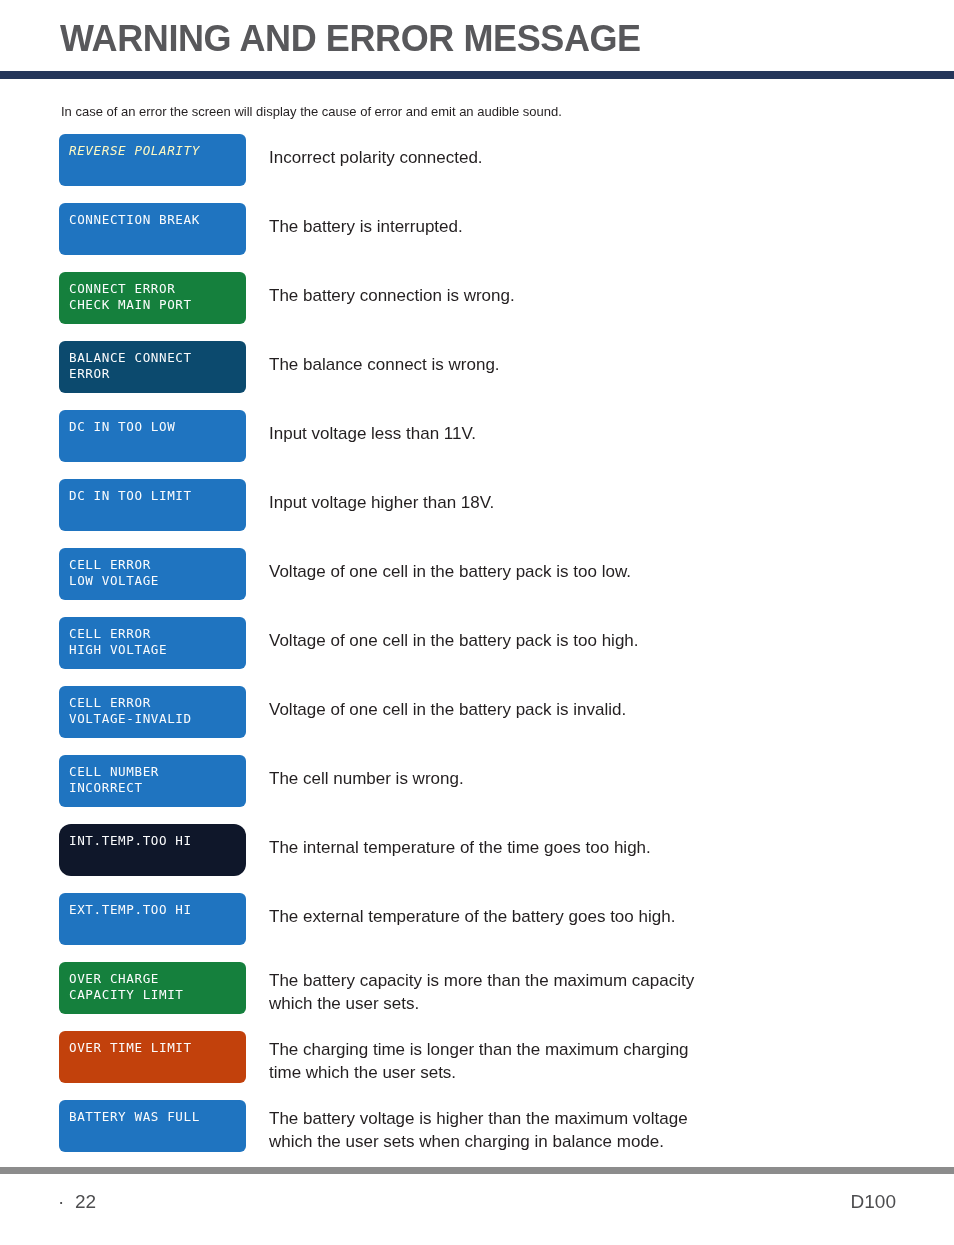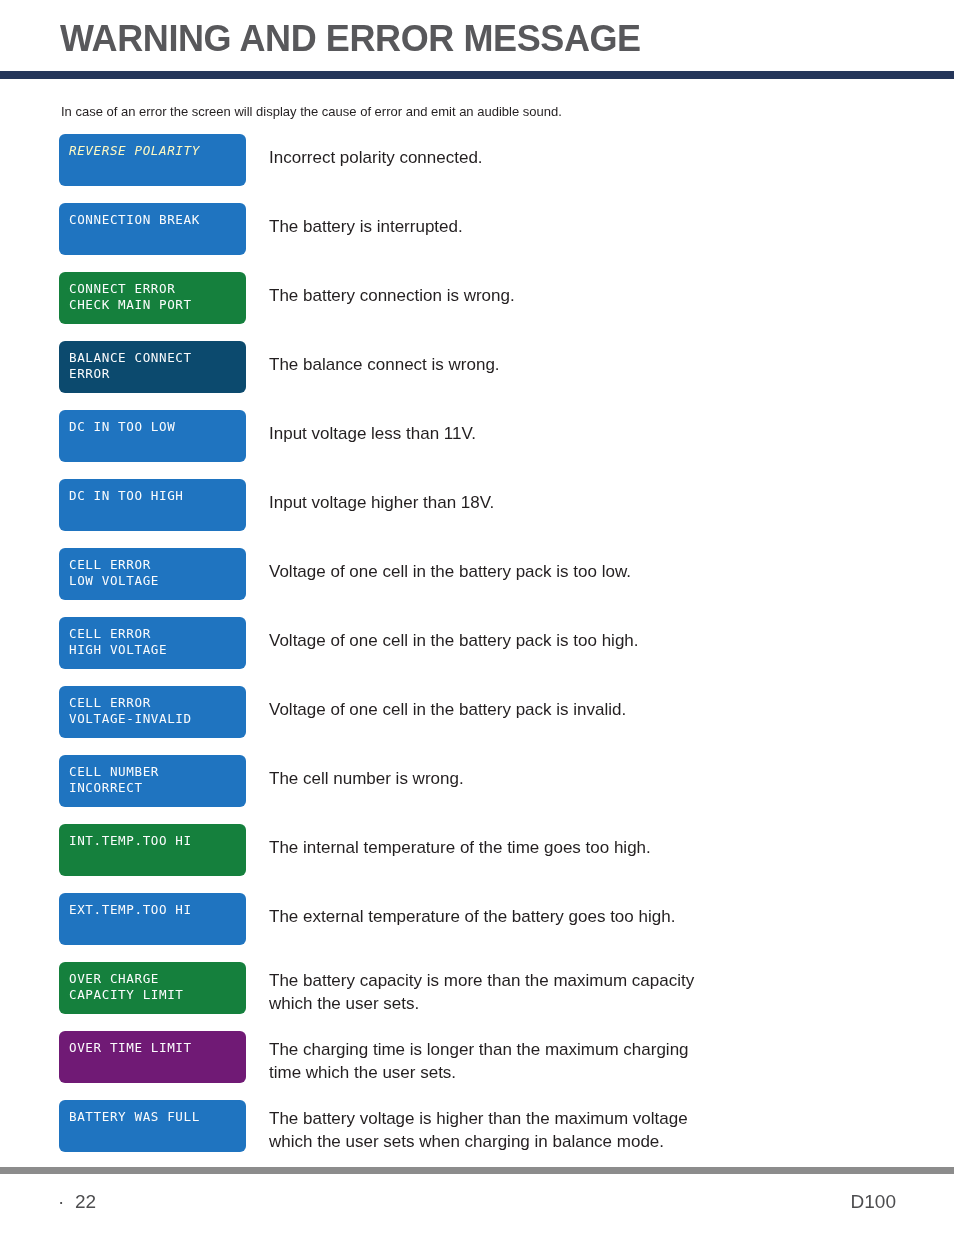--- a/index.html
+++ b/index.html
@@ -170,21 +170,21 @@
       <div class="msg-desc single">The balance connect is wrong.</div>
     </div>
     <div class="message-row">
       <div class="lcd-box" style="background: rgb(31, 116, 192);">
         <div class="lcd-line" style="color: rgb(251, 252, 253);">DC IN TOO LOW</div>
       </div>
       <div class="msg-desc single">Input voltage less than 11V.</div>
     </div>
     <div class="message-row">
       <div class="lcd-box" style="background: rgb(31, 116, 192);">
-        <div class="lcd-line" style="color: rgb(251, 252, 253);">DC IN TOO HIGH</div>
+        <div class="lcd-line" style="color: rgb(251, 252, 253);">DC IN TOO LIMIT</div>
       </div>
       <div class="msg-desc single">Input voltage higher than 18V.</div>
     </div>
     <div class="message-row">
       <div class="lcd-box" style="background: rgb(31, 116, 192);">
         <div class="lcd-line" style="color: rgb(251, 252, 253);">CELL ERROR</div>
         <div class="lcd-line" style="color: rgb(251, 252, 253);">LOW VOLTAGE</div>
       </div>
       <div class="msg-desc single">Voltage of one cell in the battery pack is too low.</div>
     </div>
@@ -203,41 +203,41 @@
       <div class="msg-desc single">Voltage of one cell in the battery pack is invalid.</div>
     </div>
     <div class="message-row">
       <div class="lcd-box" style="background: rgb(31, 116, 192);">
         <div class="lcd-line" style="color: rgb(251, 252, 253);">CELL NUMBER</div>
         <div class="lcd-line" style="color: rgb(251, 252, 253);">INCORRECT</div>
       </div>
       <div class="msg-desc single">The cell number is wrong.</div>
     </div>
     <div class="message-row">
-      <div class="lcd-box" style="background: #15803d;">
+      <div class="lcd-box" style="background: #0f172a; border-radius: 12px;">
         <div class="lcd-line" style="color: rgb(251, 252, 253);">INT.TEMP.TOO HI</div>
       </div>
       <div class="msg-desc single">The internal temperature of the time goes too high.</div>
     </div>
     <div class="message-row">
       <div class="lcd-box" style="background: rgb(31, 116, 192);">
         <div class="lcd-line" style="color: rgb(251, 252, 253);">EXT.TEMP.TOO HI</div>
       </div>
       <div class="msg-desc single">The external temperature of the battery goes too high.</div>
     </div>
     <div class="message-row">
       <div class="lcd-box" style="background: #15803d;">
         <div class="lcd-line" style="color: rgb(251, 252, 253);">OVER CHARGE</div>
         <div class="lcd-line" style="color: rgb(251, 252, 253);">CAPACITY LIMIT</div>
       </div>
       <div class="msg-desc">The battery capacity is more than the maximum capacity
 which the  user sets.</div>
     </div>
     <div class="message-row">
-      <div class="lcd-box" style="background: #701a75;">
+      <div class="lcd-box" style="background: #c2410c;">
         <div class="lcd-line" style="color: rgb(251, 252, 253);">OVER TIME LIMIT</div>
       </div>
       <div class="msg-desc">The charging time is longer than the maximum charging
 time which the  user sets.</div>
     </div>
     <div class="message-row">
       <div class="lcd-box" style="background: rgb(31, 116, 192);">
         <div class="lcd-line" style="color: rgb(251, 252, 253);">BATTERY WAS FULL</div>
       </div>
       <div class="msg-desc">The battery voltage is higher than the maximum voltage

